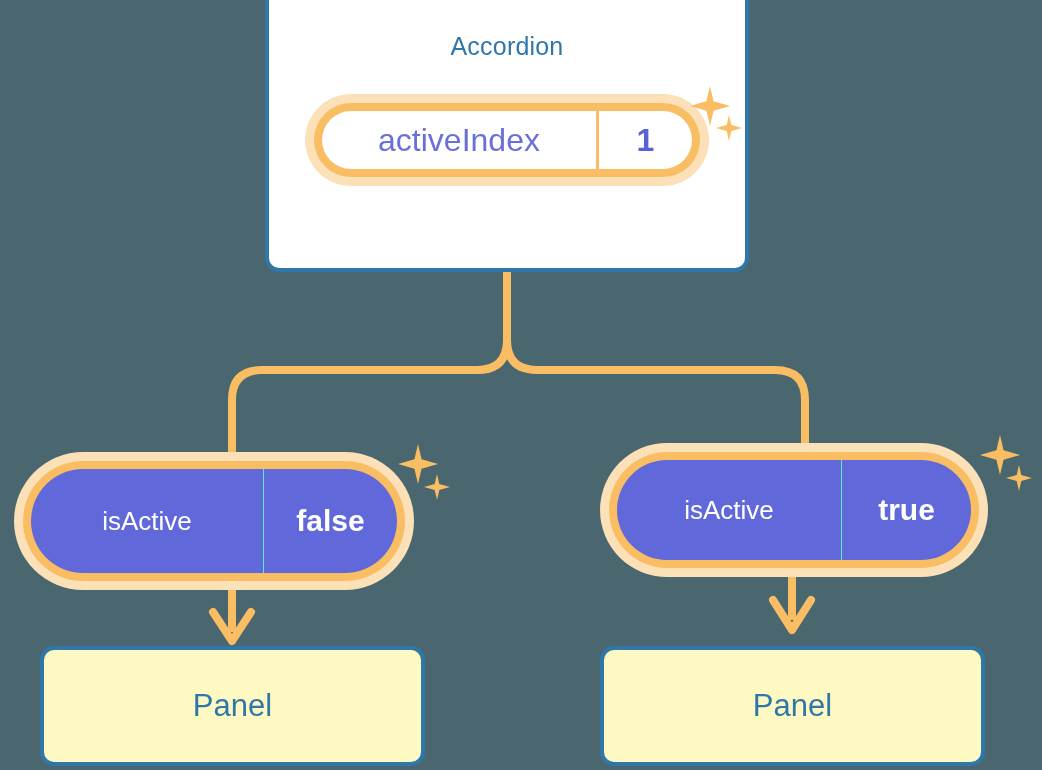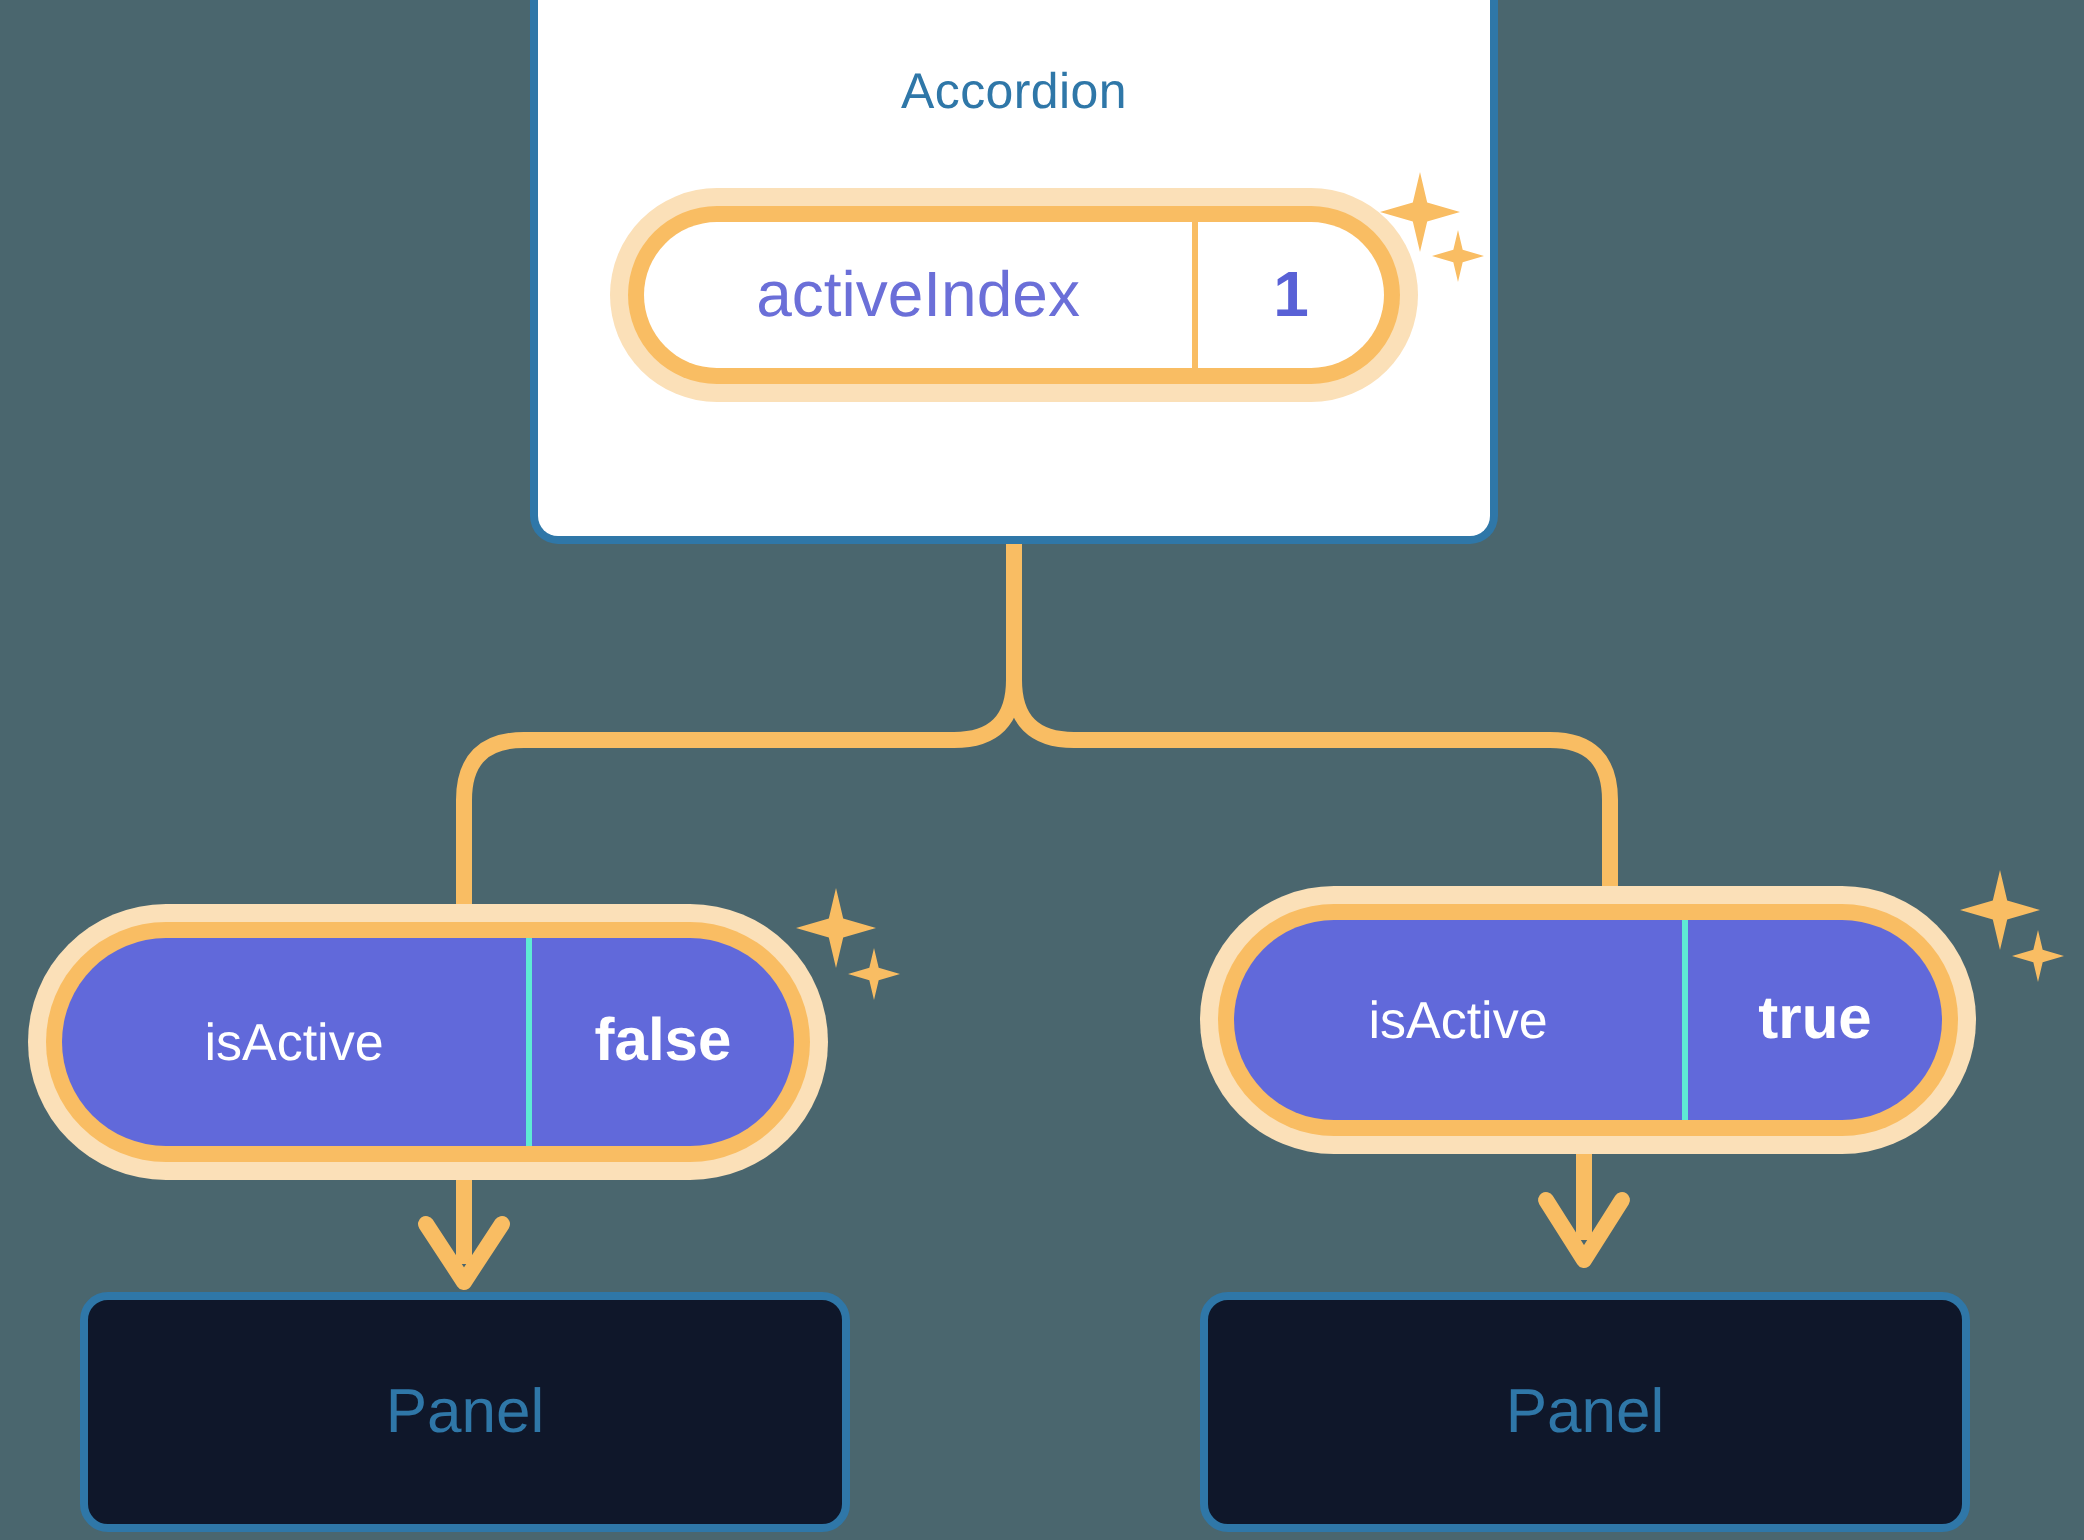--- a/index.html
+++ b/index.html
@@ -50,21 +50,21 @@
   }
   #accordion-card .comp-title {
     margin-top: 32px;
   }
 
   
   .panel-card {
     position: absolute;
     width: 385px;
     height: 120px;
-    background: #0f172a;
+    background: #fef9c3;
     border: 4px solid #2f77a8;
     border-radius: 14px;
     box-sizing: border-box;
     display: flex;
     align-items: center;
     justify-content: center;
   }
   #panel-left  { left: 40px;  top: 646px; }
   #panel-right { left: 600px; top: 646px; }
   .panel-title {
@@ -106,21 +106,21 @@
   }
   .pill-key, .pill-val {
     display: flex;
     align-items: center;
     justify-content: center;
     box-sizing: border-box;
   }
   .pill-val { font-weight: bold; }
 
   
-  #pill-activeindex { left: 305px; top: 94px; width: 404px; height: 107px; }
+  #pill-activeindex { left: 305px; top: 94px; width: 404px; height: 92px; }
   #pill-activeindex .pill-body { background: #ffffff; }
   #pill-activeindex .pill-key {
     flex: 0 0 277px;
     color: #6b6fd8;
     font-size: 32px;
     border-right: 3px solid #f9bd63;
   }
   #pill-activeindex .pill-val {
     flex: 1 1 auto;
     color: #5961d6;
@@ -129,21 +129,21 @@
 
   
   .pill-purple .pill-body { background: #6169da; }
   .pill-purple .pill-key {
     color: #ffffff;
     font-size: 26px;
   }
   .pill-purple .pill-val {
     color: #ffffff;
     font-size: 30px;
-    border-left: 3px solid #5eead4;
+    border-left: 1px solid #5eead4;
   }
   #pill-isactive-left  { left: 14px;  top: 452px; width: 400px; height: 138px; }
   #pill-isactive-left  .pill-key { flex: 0 0 232px; }
   #pill-isactive-left  .pill-val { flex: 1 1 auto; }
 
   #pill-isactive-right { left: 600px; top: 443px; width: 388px; height: 134px; }
   #pill-isactive-right .pill-key { flex: 0 0 224px; }
   #pill-isactive-right .pill-val { flex: 1 1 auto; }
 
   

